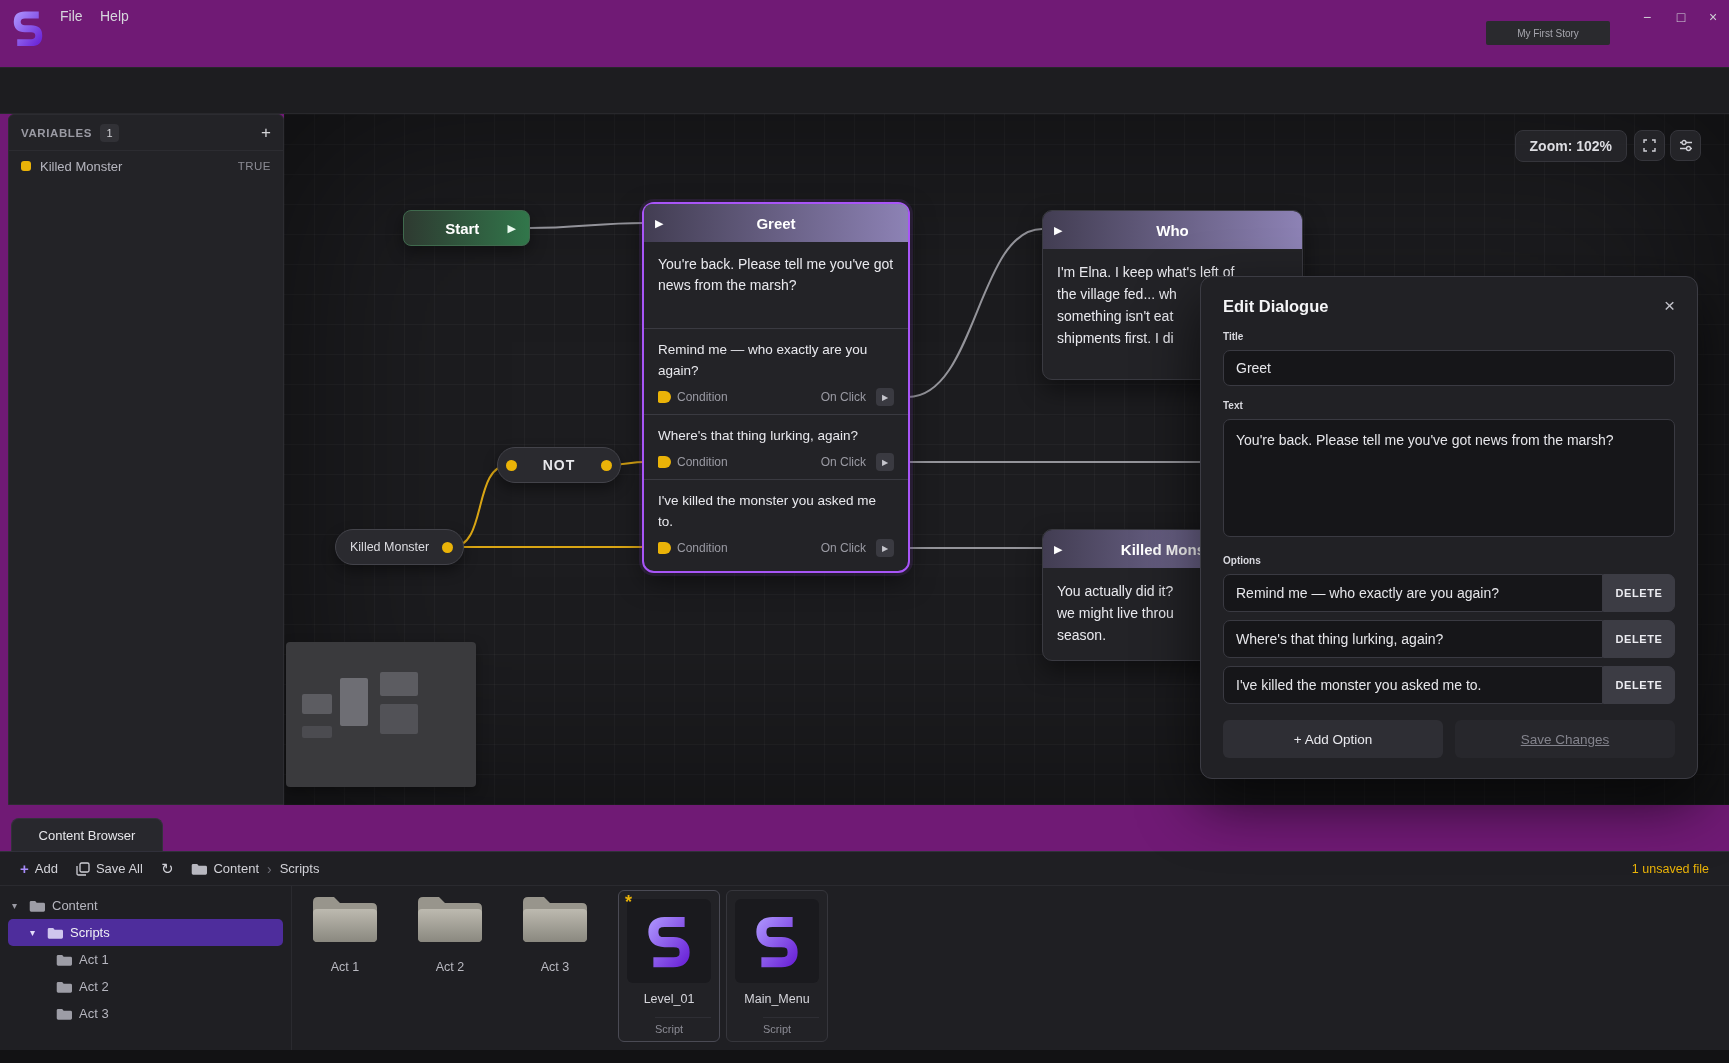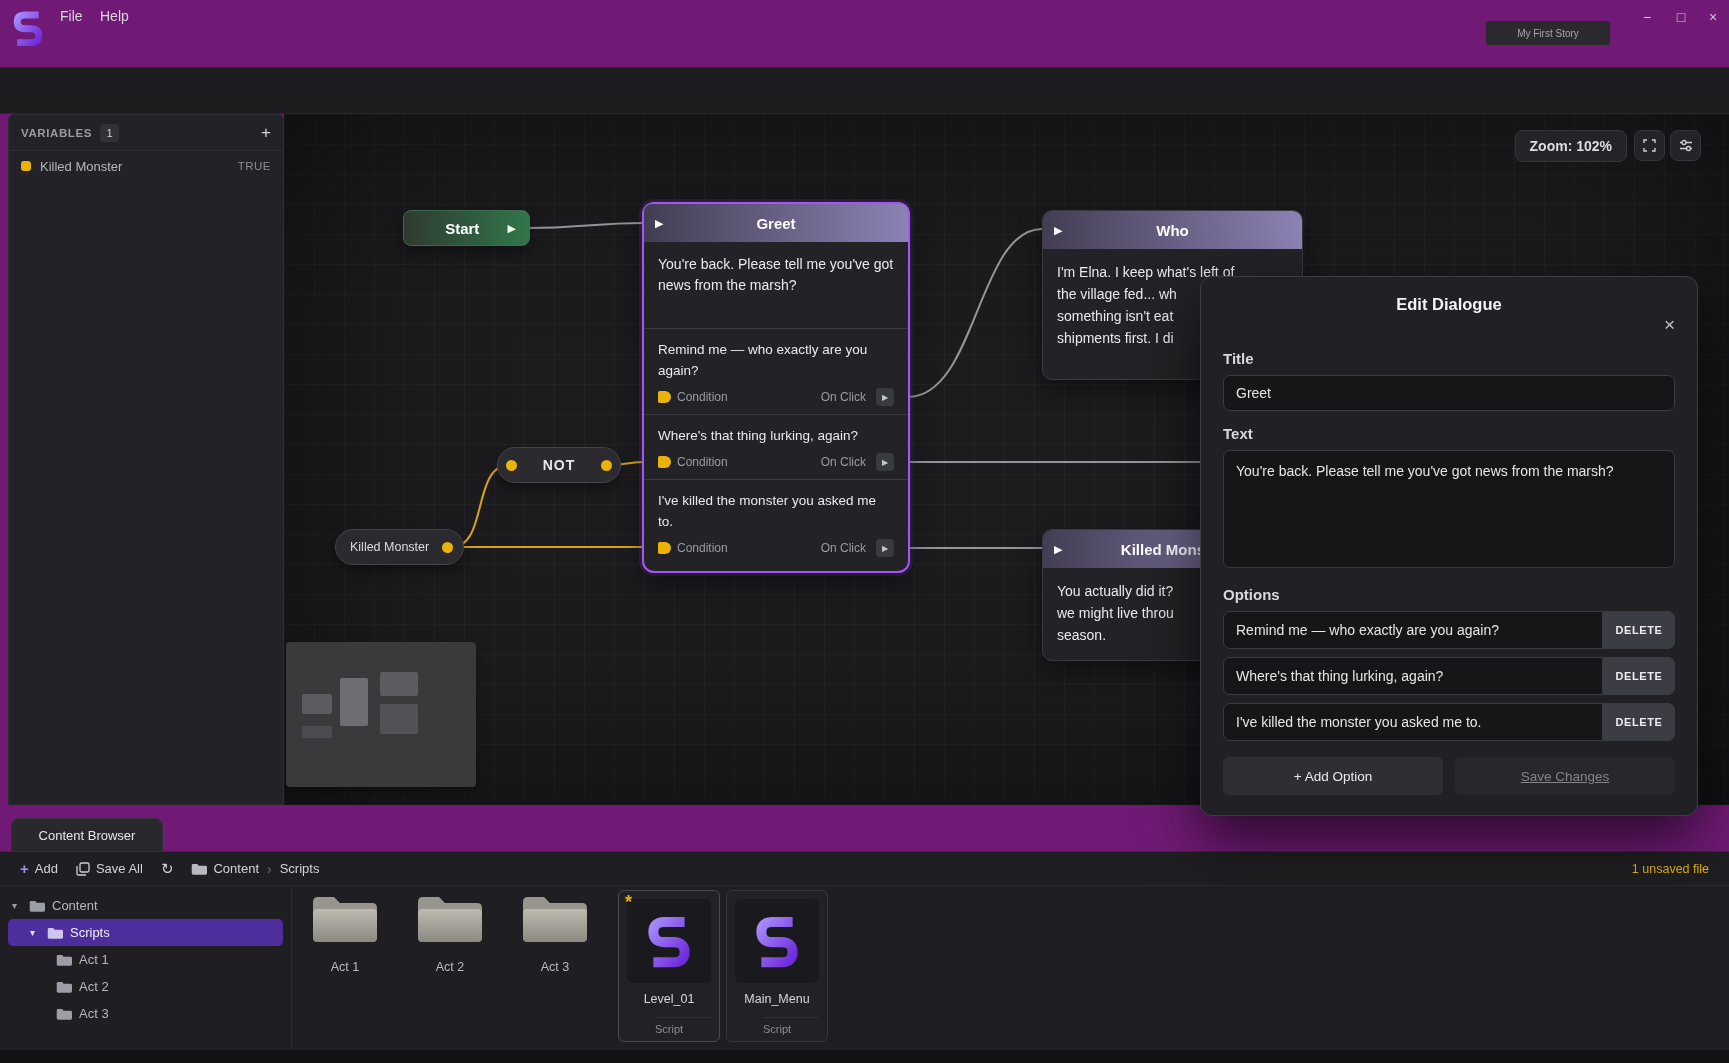--- a/index.html
+++ b/index.html
@@ -82,24 +82,24 @@
   #node-not .not-lbl { font-size:14px; font-weight:bold; letter-spacing:1px; color:#e8e8ec; margin:0 10px; }
   #node-not .ydot { position:absolute; }
   #pill-km { left:51px; top:415px; width:129px; height:36px; padding:0 10px 0 14px; gap:8px; }
   #pill-km .km-lbl { flex:1; font-size:12.5px; color:#dcdce1; white-space:nowrap; }
 
   #minimap { left:2px; top:528px; width:190px; height:145px; background:#3a3a3d; border-radius:4px; box-shadow:0 4px 12px rgba(0,0,0,.35); }
   .mm-rect { position:absolute; background:#5c5c61; border-radius:2px; }
 
   
   #dialog { left:1200px; top:276px; width:498px; background:#212125; border:1px solid #3c3c44; border-radius:12px; box-shadow:0 24px 60px rgba(0,0,0,.65); z-index:40; padding:18px 22px 20px; }
-  #dialog-header { margin-bottom:4px;flex-direction:column; }
+  #dialog-header { margin-bottom:4px; }
   #dialog-title { font-size:16.5px; font-weight:bold; color:#f4f4f6; }
   #dialog-close { margin-left:auto; font-size:19px; color:#c2c2ca; }
-  .fld-label { font-size:15px; font-weight:bold; color:#d8d8de; margin:14px 0 8px; }
+  .fld-label { font-size:10px; font-weight:bold; color:#d8d8de; margin:14px 0 8px; }
   .fld-input { width:100%; height:36px; background:#161619; border:1px solid #3a3a42; border-radius:7px; padding:0 12px; font-size:14px; color:#e6e6ea; font-family:inherit; outline:none; }
   #fld-text { height:118px; resize:none; padding:10px 12px; line-height:20px; }
   .opt-row { display:flex; margin-bottom:8px; }
   .opt-row .fld-input { border-radius:7px 0 0 7px; flex:1; width:auto; height:38px; }
   .del-btn { width:72px; height:38px; background:#3c3c44; border:1px solid #3c3c44; border-radius:0 7px 7px 0; color:#ececf1; font-size:11px; font-weight:bold; letter-spacing:.6px; display:flex; align-items:center; justify-content:center; }
   #dialog-footer { display:flex; gap:12px; margin-top:16px; }
   .dlg-btn { flex:1; height:38px; border-radius:6px; display:flex; align-items:center; justify-content:center; font-size:13.5px; }
   #add-option-btn { background:#2e2e34; color:#e9e9ee; }
   #save-changes-btn { background:#27272c; color:#83838c;text-decoration:underline; }
 

